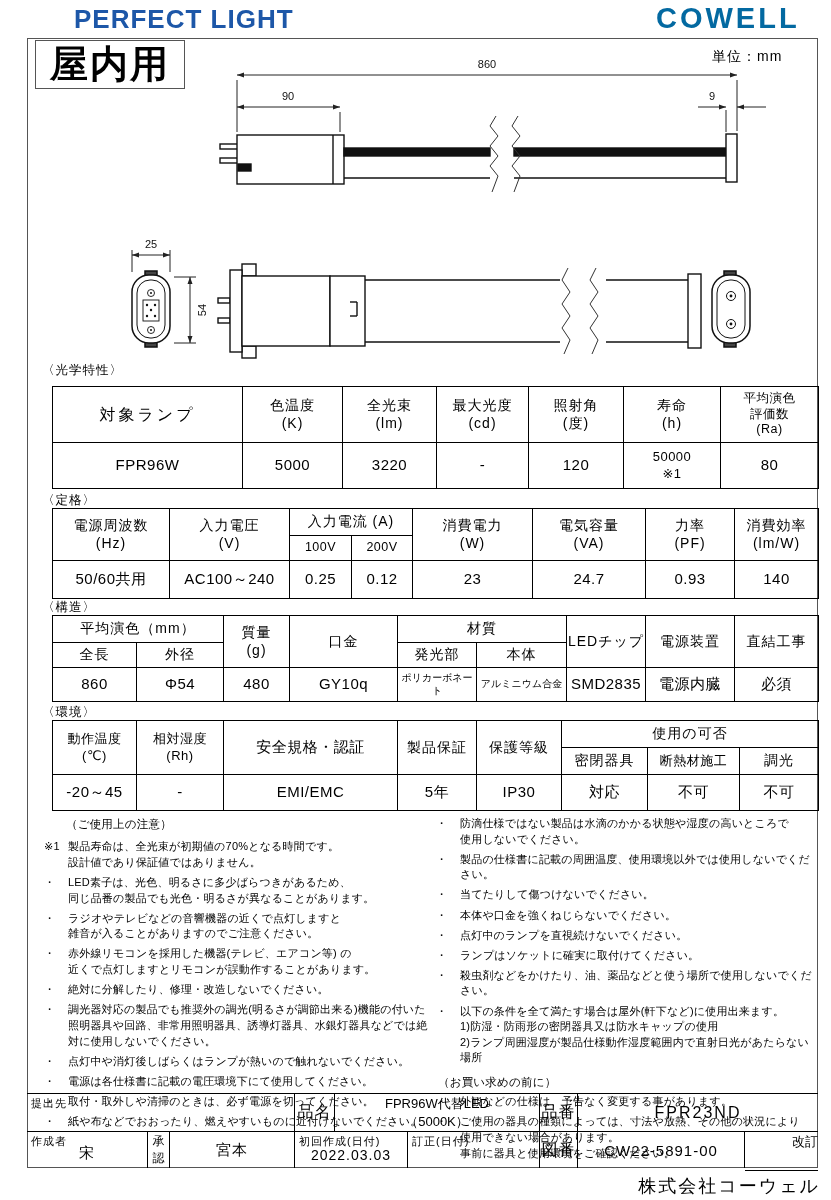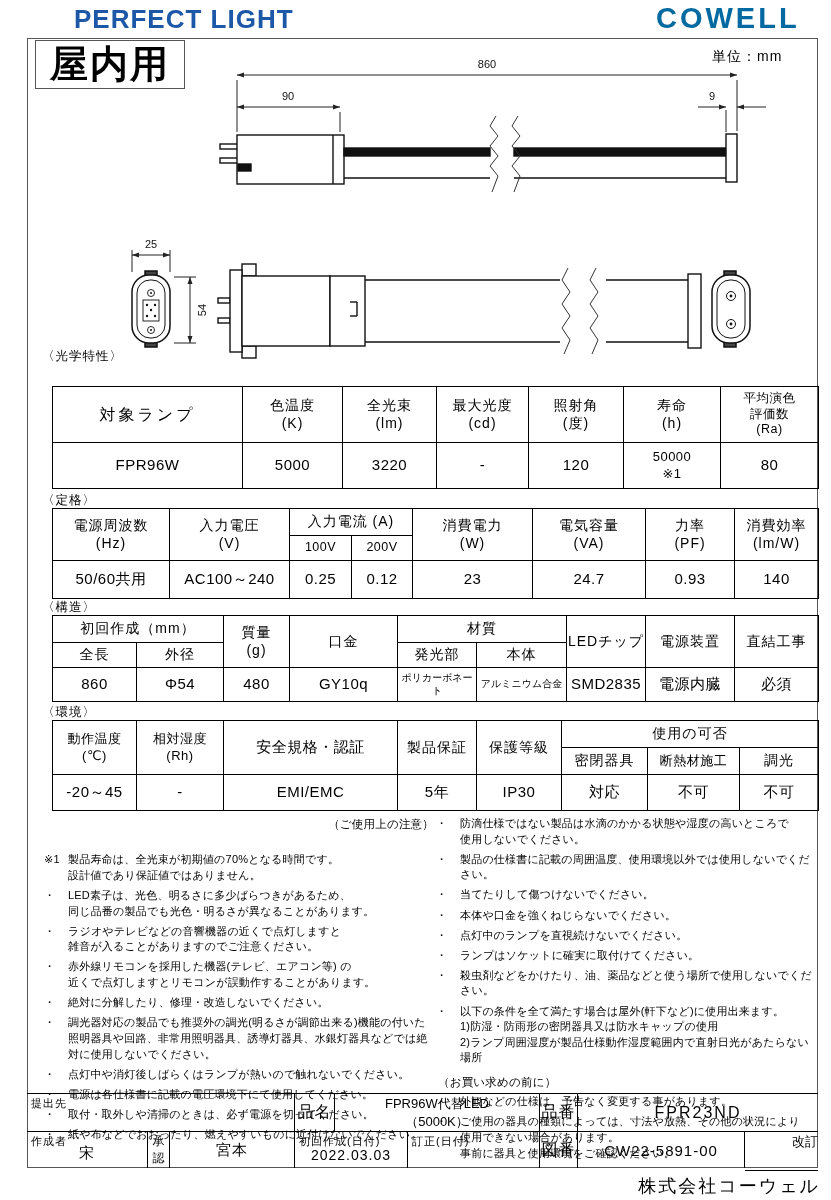--- a/index.html
+++ b/index.html
@@ -26,21 +26,21 @@
   table.spec td, table.spec th { border:1.6px solid #000; text-align:center; vertical-align:middle;
        padding:0; font-weight:normal; font-size:14px; line-height:1.25; letter-spacing:1px; overflow:hidden; }
   .fs16 { font-size:16px !important; letter-spacing:3px !important; }
   .fs15 { font-size:15px !important; letter-spacing:0.5px !important; }
   .fs13 { font-size:13px !important; letter-spacing:0.5px !important; }
   .fs12 { font-size:12.5px !important; letter-spacing:0.5px !important; }
   .fs10 { font-size:10px !important; letter-spacing:0 !important; }
 
   
   .notes-col { font-size:11px; line-height:1.42; letter-spacing:0.2px; }
-  .note-title { margin:0 0 20px 22px; font-size:11.5px;text-align:right; }
+  .note-title { margin:0 0 7px 22px; font-size:11.5px; }
   .note-title2 { margin:8px 0 4px 2px; font-size:11.5px; }
   .note-item { display:flex; margin-bottom:4.5px; }
   .nm { width:24px; flex:0 0 24px; text-align:left; }
   .nt { flex:1; }
 
   
   .footer-tbl { left:27px; top:1093px; width:791px; height:75px; border-top:1.6px solid #000; box-sizing:border-box; }
   .f-row { display:flex; width:100%; box-sizing:border-box; }
   .f-row1 { height:38px; border-bottom:1.6px solid #000; }
   .f-row2 { height:36px; }
@@ -182,21 +182,21 @@
     <g stroke="#111" stroke-width="1" fill="none">
       <circle cx="691" cy="60" r="4.5"></circle>
         <circle cx="691" cy="88" r="4.5"></circle>
     </g>
     <g fill="#111" stroke="none">
         <circle cx="691" cy="60" r="1.4"></circle>
         <circle cx="691" cy="88" r="1.4"></circle>
       </g>
   </svg>
 
-  <div class="abs sec-title" style="left:42px; top:348px;">〈光学特性〉</div>
+  <div class="abs sec-title" style="left:42px; top:362px;">〈光学特性〉</div>
   <table class="spec abs" style="left:52px; top:386px;">
     <colgroup>
         <col style="width:190px">
         <col style="width:100px">
         <col style="width:94px">
         <col style="width:92px">
         <col style="width:95px">
         <col style="width:97px">
         <col style="width:98px">
       </colgroup>
@@ -283,21 +283,21 @@
         <col style="width:66px">
         <col style="width:108px">
         <col style="width:79px">
         <col style="width:90px">
         <col style="width:79px">
         <col style="width:89px">
         <col style="width:84px">
       </colgroup>
     <tbody>
         <tr style="height:27px;">
-      <th colspan="2">初回作成（mm）</th>
+      <th colspan="2">平均演色（mm）</th>
       <th rowspan="2" class="pre">質量
 (g)</th>
       <th rowspan="2">口金</th>
       <th colspan="2">材質</th>
       <th rowspan="2">LEDチップ</th>
       <th rowspan="2">電源装置</th>
       <th rowspan="2">直結工事</th>
     </tr>
     <tr style="height:25px;">
       <th>全長</th>

